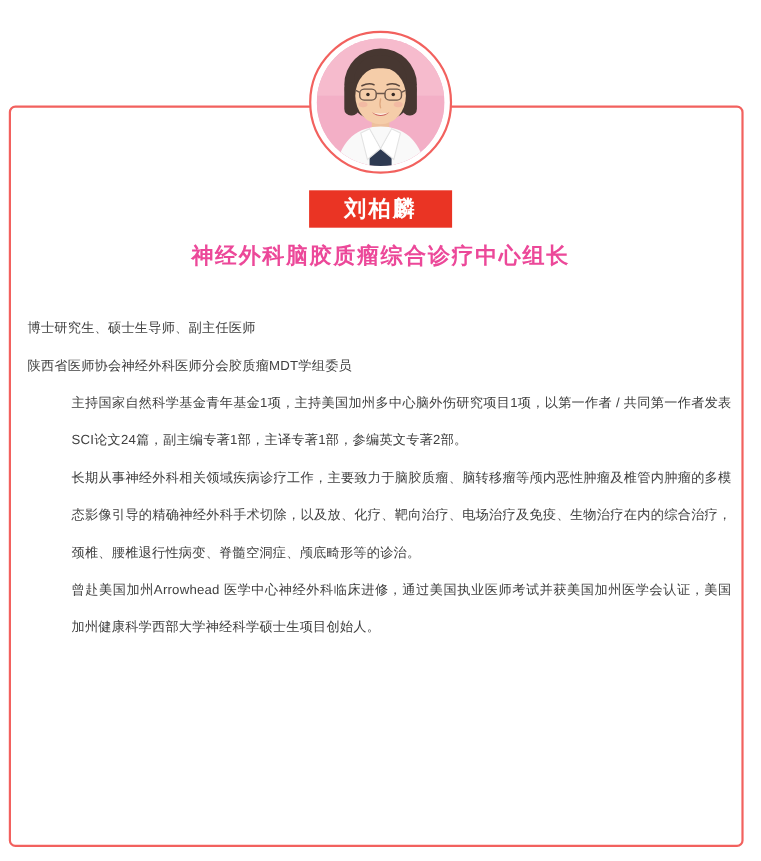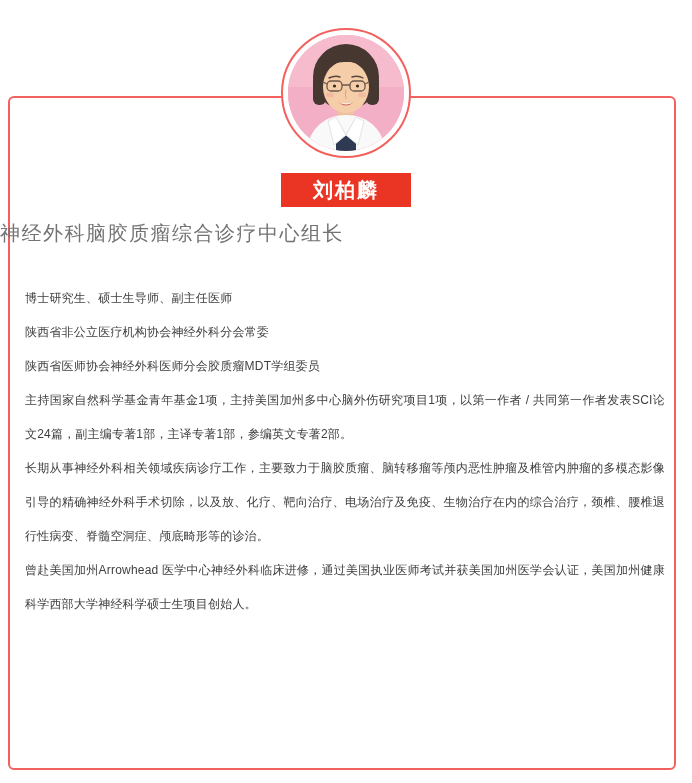--- a/index.html
+++ b/index.html
@@ -60,41 +60,43 @@
     font-weight: bold;
     letter-spacing: 2px;
     white-space: nowrap;
     z-index: 2;
   }
   .doctor-title {
     position: absolute;
     top: 220px;
     left: 0;
     width: 100%;
+    text-align: center;
     font-size: 20px;
     line-height: 26px;
-    font-weight: normal;
-    color: #737373;
+    font-weight: bold;
+    color: #ec4899;
     letter-spacing: 1.5px;
   }
   .bio {
     position: absolute;
     left: 25px;
     top: 281px;
     width: 640px;
     font-size: 12px;
     line-height: 34px;
     color: #404040;
     letter-spacing: 0.2px;
   }
   .bio p { margin: 0; text-align: left; }
   .bio p.just {
     text-align: justify;
     text-align-last: left;
     text-justify: inter-ideograph;
+    margin-left: 40px;
   }
 </style>
 </head>
 <body>
 
 <div class="page">
 
   <div class="card"></div>
 
   <div class="avatar-ring">
@@ -144,20 +146,19 @@
       </svg>
     </div>
   </div>
 
   <div class="name-badge">刘柏麟</div>
 
   <div class="doctor-title">神经外科脑胶质瘤综合诊疗中心组长</div>
 
   <div class="bio">
     <p>博士研究生、硕士生导师、副主任医师</p>
-    <p>陕西省非公立医疗机构协会神经外科分会常委</p>
     <p>陕西省医师协会神经外科医师分会胶质瘤MDT学组委员</p>
     <p class="just">主持国家自然科学基金青年基金1项，主持美国加州多中心脑外伤研究项目1项，以第一作者 / 共同第一作者发表SCI论文24篇，副主编专著1部，主译专著1部，参编英文专著2部。</p>
     <p class="just">长期从事神经外科相关领域疾病诊疗工作，主要致力于脑胶质瘤、脑转移瘤等颅内恶性肿瘤及椎管内肿瘤的多模态影像引导的精确神经外科手术切除，以及放、化疗、靶向治疗、电场治疗及免疫、生物治疗在内的综合治疗，颈椎、腰椎退行性病变、脊髓空洞症、颅底畸形等的诊治。</p>
     <p class="just">曾赴美国加州Arrowhead 医学中心神经外科临床进修，通过美国执业医师考试并获美国加州医学会认证，美国加州健康科学西部大学神经科学硕士生项目创始人。</p>
   </div>
 
 </div>
 
 </body></html>

